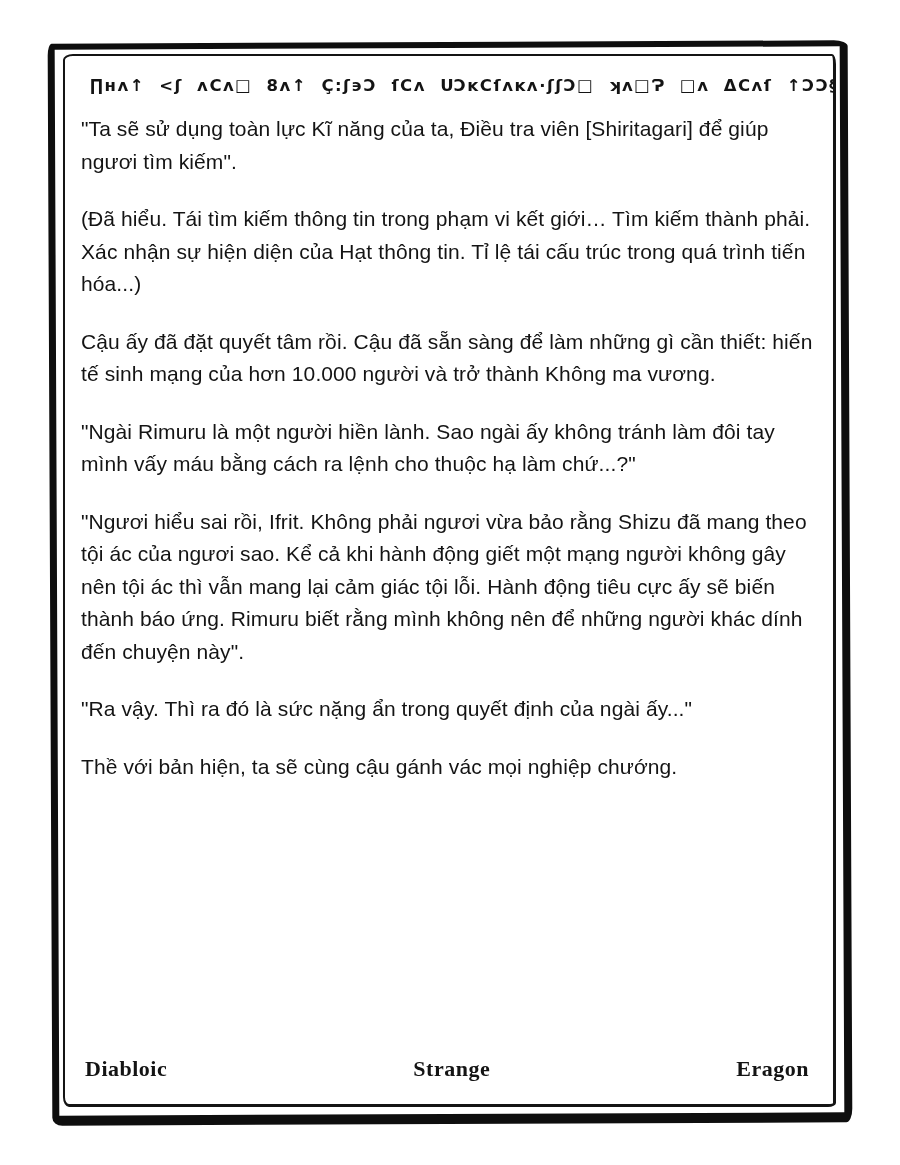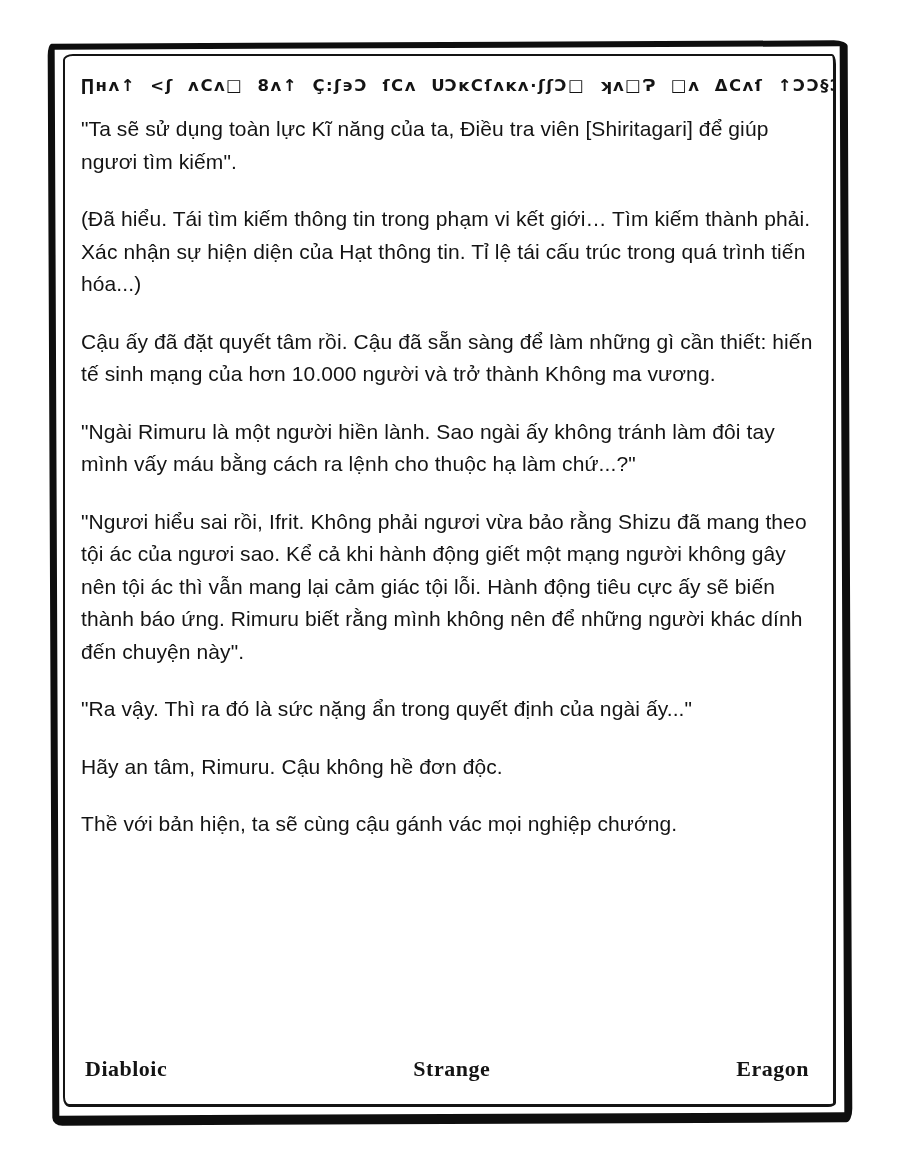--- a/index.html
+++ b/index.html
@@ -52,20 +52,21 @@
     display: flex;
     justify-content: space-between;
     align-items: baseline;
     font-family: "DejaVu Sans", sans-serif;
     font-weight: bold;
     font-size: 16.5px;
     letter-spacing: 1.5px;
     word-spacing: 7px;
     margin-bottom: 18px;
     white-space: nowrap;
+    margin-left: 9px;
   }
   .paragraphs p {
     font-size: 21px;
     line-height: 32.5px;
     margin: 0 0 25px 0;
     letter-spacing: 0.1px;
   }
   .glossary {
     margin-top: auto;
     display: flex;
@@ -97,21 +98,20 @@
         <span>·ʃʃƆ□ ʞʌ□Ɂ □ʌ ΔCʌſ ↑ƆƆ§Ɔ8↑</span>
       </div>
 
       <div class="paragraphs">
         <p>"Ta sẽ sử dụng toàn lực Kĩ năng của ta, Điều tra viên [Shiritagari] để giúp ngươi tìm kiếm".</p>
         <p>(Đã hiểu. Tái tìm kiếm thông tin trong phạm vi kết giới… Tìm kiếm thành phải. Xác nhận sự hiện diện của Hạt thông tin. Tỉ lệ tái cấu trúc trong quá trình tiến hóa...)</p>
         <p>Cậu ấy đã đặt quyết tâm rồi. Cậu đã sẵn sàng để làm những gì cần thiết: hiến tế sinh mạng của hơn 10.000 người và trở thành Không ma vương.</p>
         <p>"Ngài Rimuru là một người hiền lành. Sao ngài ấy không tránh làm đôi tay mình vấy máu bằng cách ra lệnh cho thuộc hạ làm chứ...?"</p>
         <p>"Ngươi hiểu sai rồi, Ifrit. Không phải ngươi vừa bảo rằng Shizu đã mang theo tội ác của ngươi sao. Kể cả khi hành động giết một mạng người không gây nên tội ác thì vẫn mang lại cảm giác tội lỗi. Hành động tiêu cực ấy sẽ biến thành báo ứng. Rimuru biết rằng mình không nên để những người khác dính đến chuyện này".</p>
         <p>"Ra vậy. Thì ra đó là sức nặng ẩn trong quyết định của ngài ấy..."</p>
-        <p>Hãy an tâm, Rimuru. Cậu không hề đơn độc.</p>
         <p>Thề với bản hiện, ta sẽ cùng cậu gánh vác mọi nghiệp chướng.</p>
       </div>
 
       <div class="glossary">
         <div class="entry">
 
           <span class="fontname">Diabloic</span>
         </div>
         <div class="entry">
 

